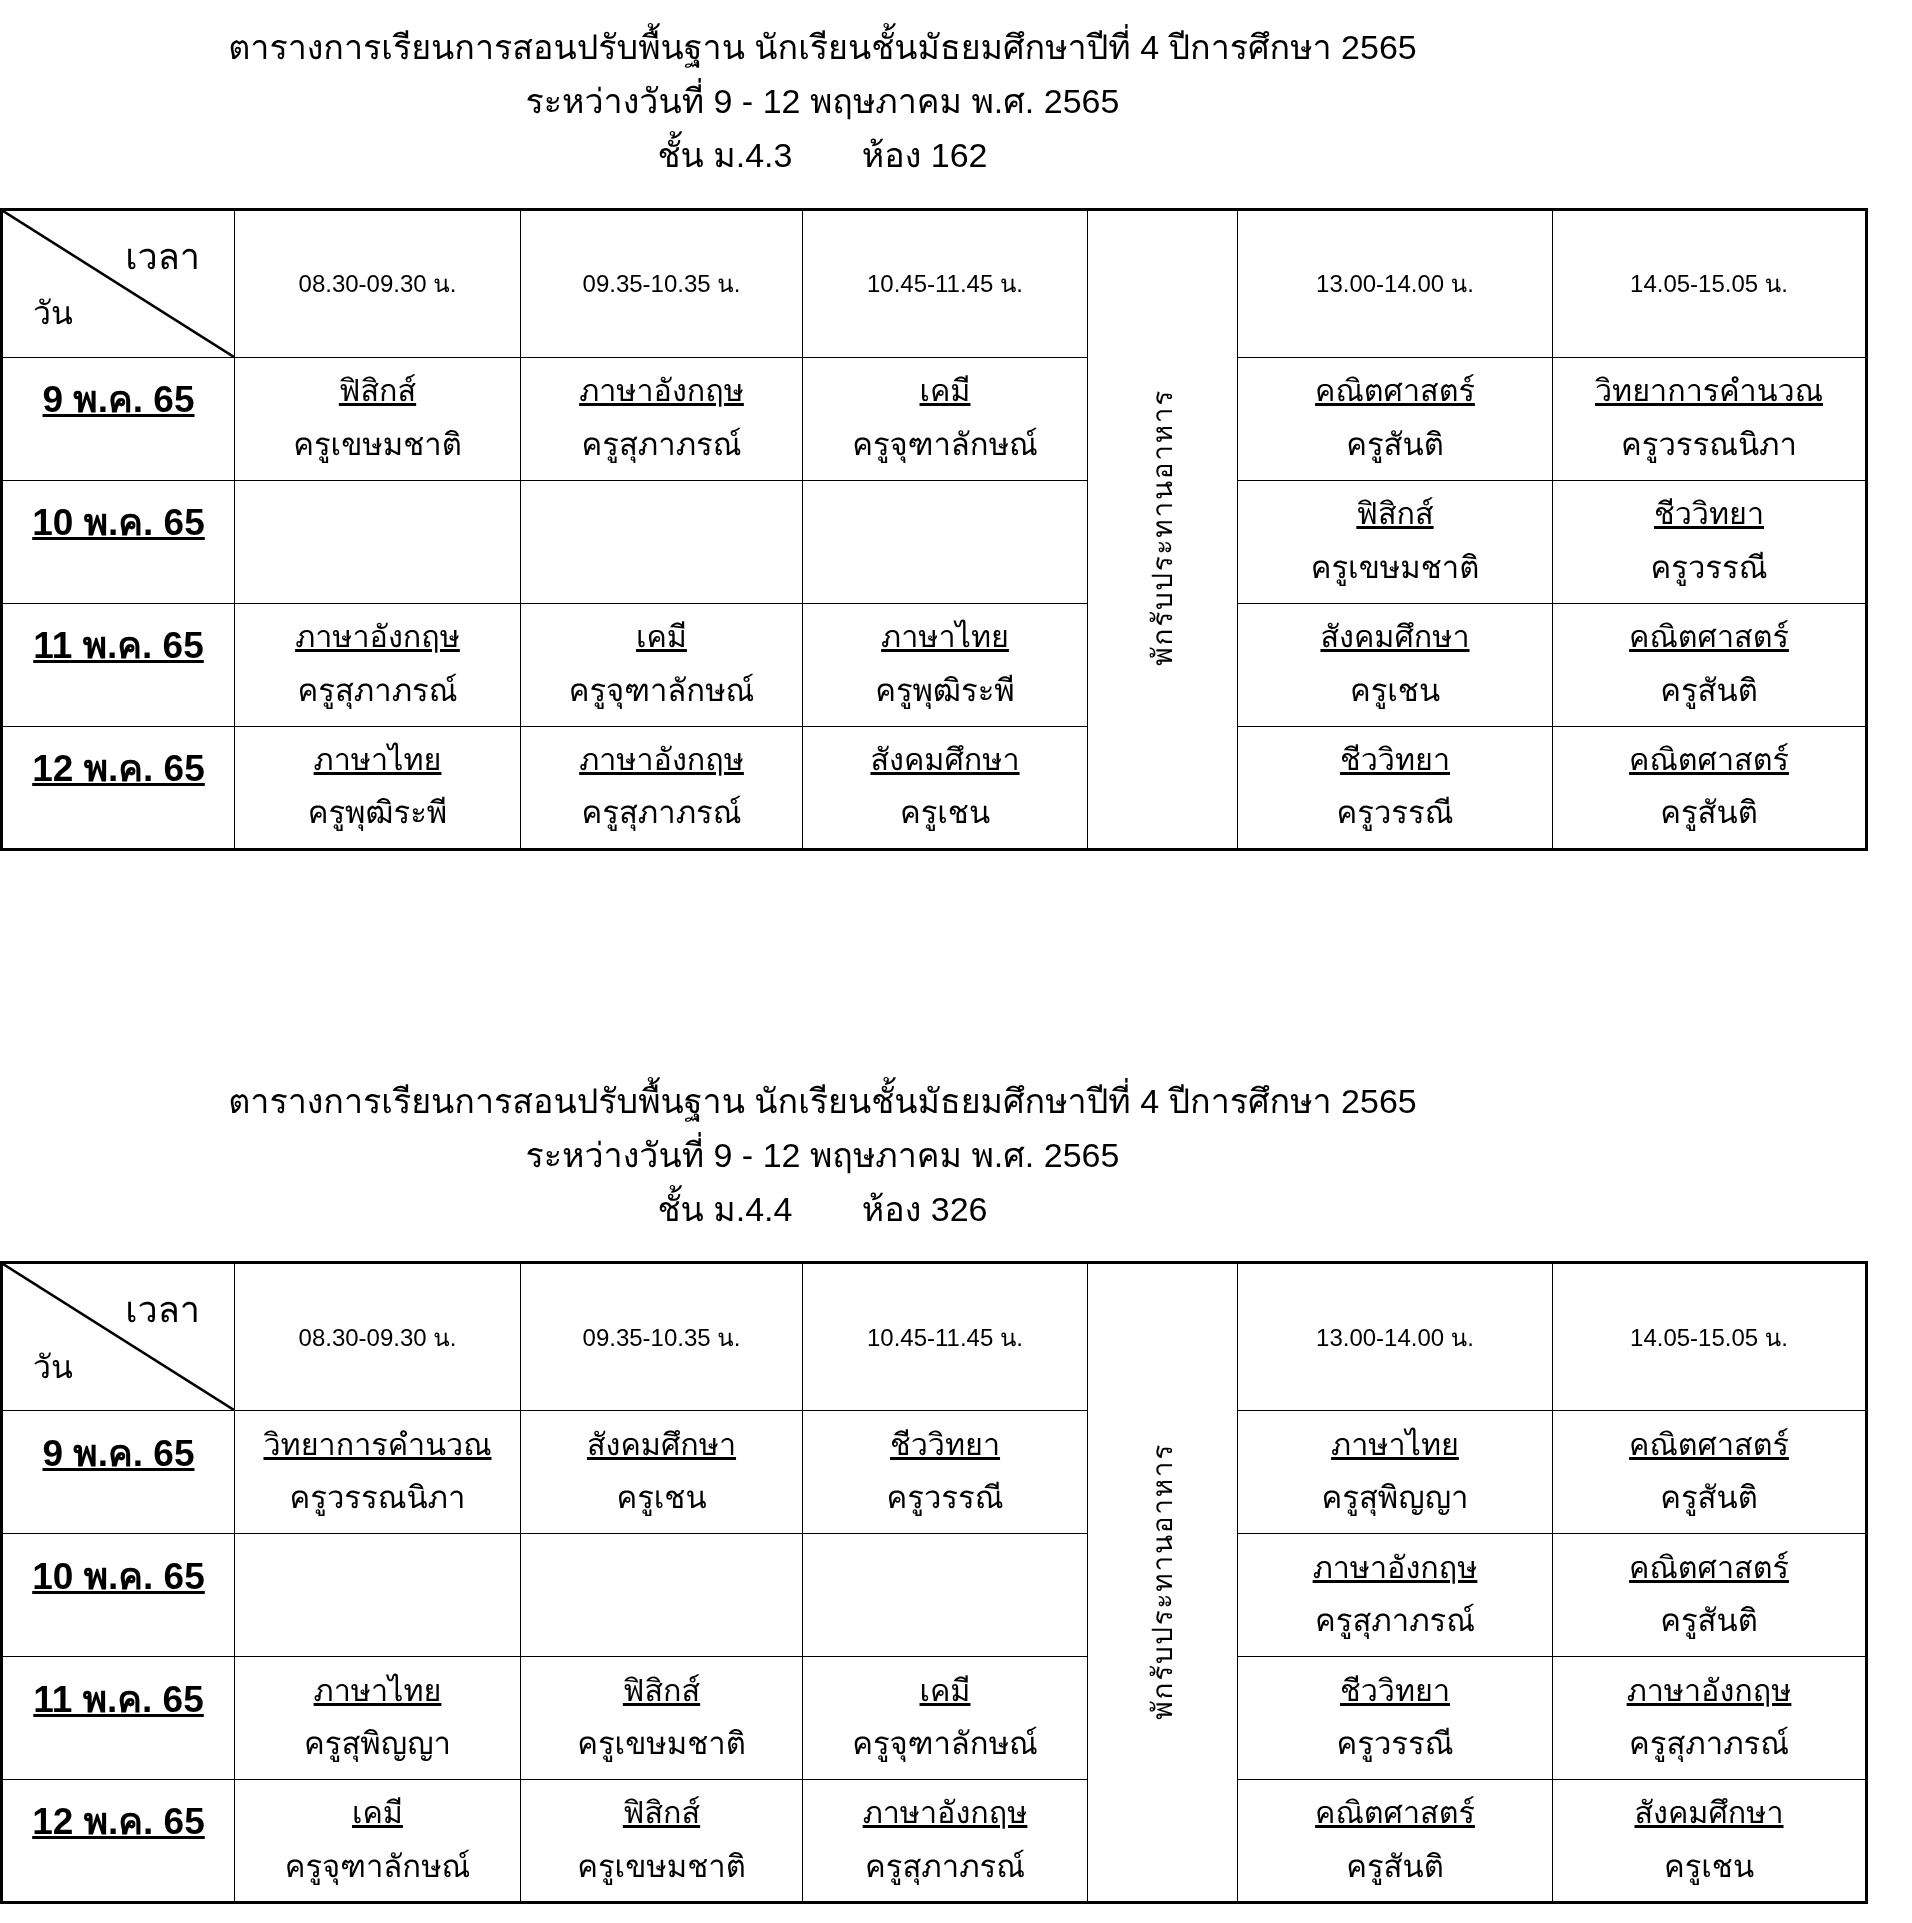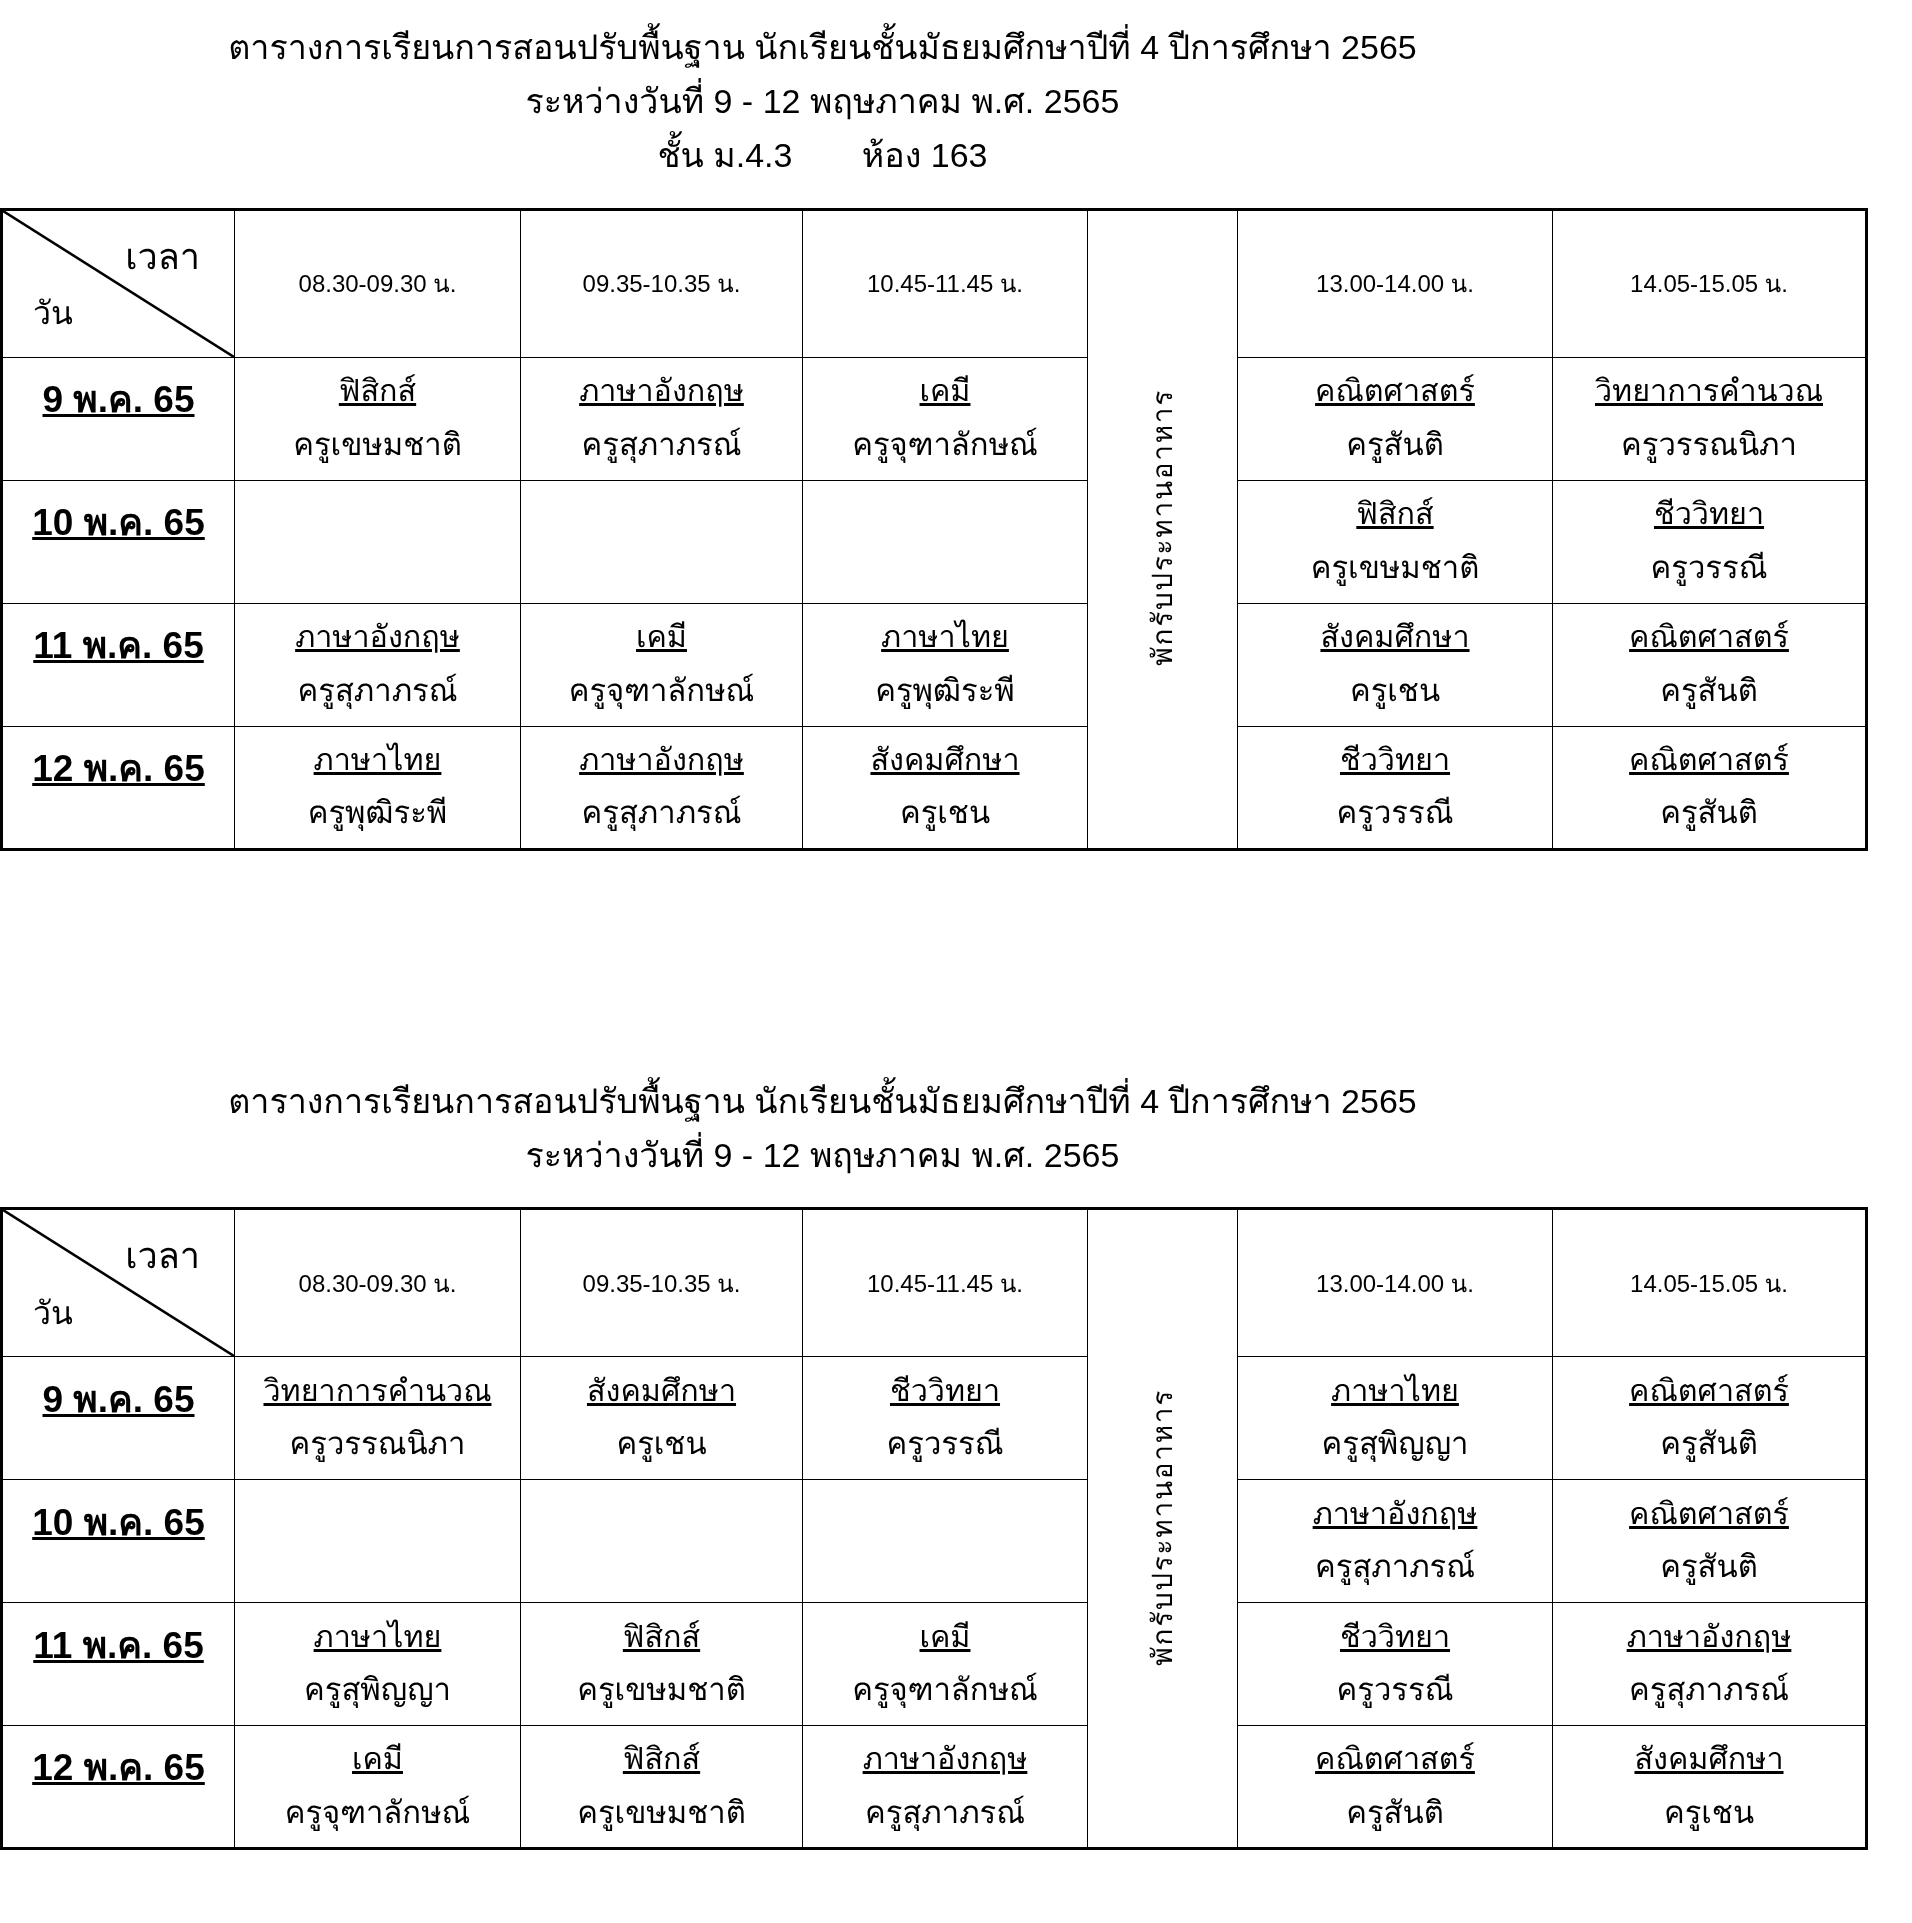--- a/index.html
+++ b/index.html
@@ -68,21 +68,21 @@
 </style>
 </head>
 <body>
 
 <div class="section first">
   <div class="titles">
     <div class="title-line">ตารางการเรียนการสอนปรับพื้นฐาน นักเรียนชั้นมัธยมศึกษาปีที่ 4 ปีการศึกษา 2565</div>
     <div class="title-line">ระหว่างวันที่ 9 - 12 พฤษภาคม พ.ศ. 2565</div>
     <div class="class-room-line">
       <span class="class-label">ชั้น ม.4.3</span>
-      <span class="room-label">ห้อง 163</span>
+      <span class="room-label">ห้อง 162</span>
     </div>
   </div>
 
   <table class="timetable">
     <colgroup>
       <col style="width:233px">
         <col style="width:286px">
         <col style="width:282px">
       <col style="width:285px">
         <col style="width:150px">
@@ -200,20 +200,24 @@
       </td>
     </tr>
   </tbody>
     </table>
 </div>
 
 <div class="section second">
   <div class="titles">
     <div class="title-line">ตารางการเรียนการสอนปรับพื้นฐาน นักเรียนชั้นมัธยมศึกษาปีที่ 4 ปีการศึกษา 2565</div>
     <div class="title-line">ระหว่างวันที่ 9 - 12 พฤษภาคม พ.ศ. 2565</div>
+    <div class="class-room-line">
+      <span class="class-label">ชั้น ม.4.4</span>
+      <span class="room-label">ห้อง 326</span>
+    </div>
   </div>
 
   <table class="timetable">
     <colgroup>
       <col style="width:233px">
         <col style="width:286px">
         <col style="width:282px">
       <col style="width:285px">
         <col style="width:150px">
         <col style="width:315px">

